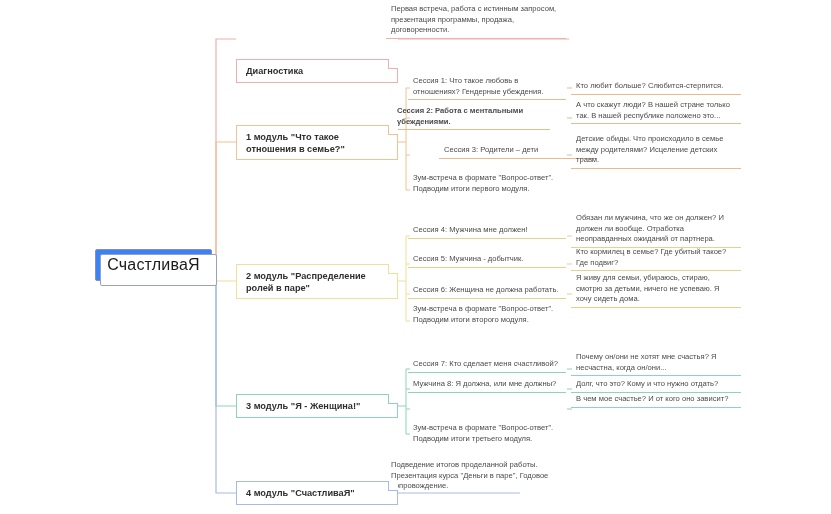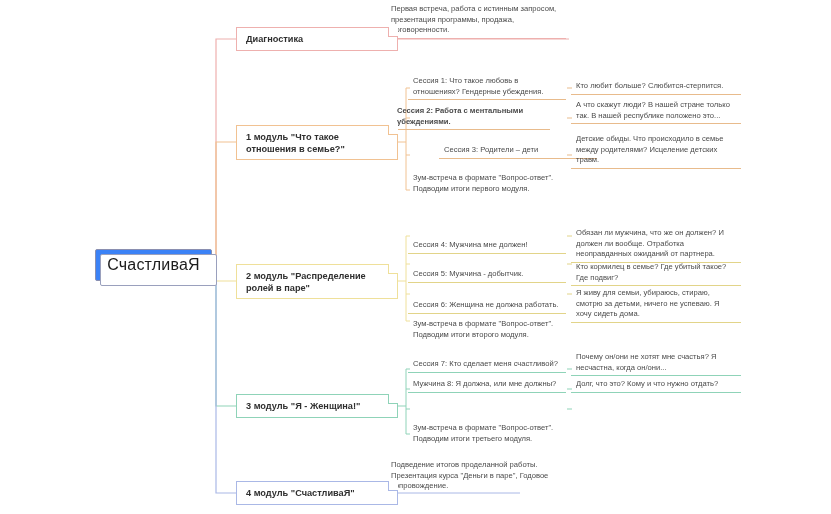--- a/index.html
+++ b/index.html
@@ -105,35 +105,35 @@
 
   
   .c-red    { border-color: #eeb0ae; color: #eeb0ae; }
   .c-orange { border-color: #f1c292; color: #f1c292; }
   .c-yellow { border-color: #efe09a; color: #efe09a; }
   .c-green  { border-color: #8fd3b8; color: #8fd3b8; }
   .c-blue   { border-color: #aab8e6; color: #aab8e6; }
 
   .topic.c-red, .topic.c-orange, .topic.c-yellow,
   .topic.c-green, .topic.c-blue { color: #2f2f2f; }
-  .topic.c-red    { border-color: #eeb0ae; }
+  .topic.c-red    { border-color: #eeb0ae; margin-top: 32px; }
   .topic.c-orange { border-color: #f1c292; }
   .topic.c-yellow { border-color: #efe09a; }
   .topic.c-green  { border-color: #8fd3b8; }
   .topic.c-blue   { border-color: #aab8e6; }
 
   .topic.c-red .fold    { border-color: #eeb0ae; }
   .topic.c-orange .fold { border-color: #f1c292; }
   .topic.c-yellow .fold { border-color: #efe09a; }
   .topic.c-green .fold  { border-color: #8fd3b8; }
   .topic.c-blue .fold   { border-color: #aab8e6; }
 
   .note.c-red    { border-bottom-color: #eeb0ae; color: #4a4a4a; }
   .note.c-orange { border-bottom-color: #e8bb8c; color: #4a4a4a; }
-  .note.c-yellow { border-bottom-color: #e2d489; color: #4a4a4a; margin-top: 15px; }
+  .note.c-yellow { border-bottom-color: #e2d489; color: #4a4a4a; }
   .note.c-green  { border-bottom-color: #8fd3b8; color: #4a4a4a; }
   .note.c-blue   { border-bottom-color: #aab8e6; color: #4a4a4a; }
 </style>
 </head>
 <body>
 
 <div id="canvas">
 
   <svg class="links" viewBox="0 0 831 514">
 
@@ -269,20 +269,23 @@
     <span>Почему он/они не хотят мне счастья? Я несчастна, когда он/они...</span>
   </div>
 
   <div class="note ul c-green" style="left:408px; top:379px; width:158px;">
     <span>Мужчина 8: Я должна, или мне должны?</span>
   </div>
   <div class="note ul c-green" style="left:571px; top:379px; width:170px;">
     <span>Долг, что это? Кому и что нужно отдать?</span>
   </div>
 
+  <div class="note ul c-green" style="left:571px; top:394px; width:170px;">
+    <span>В чем мое счастье? И от кого оно зависит?</span>
+  </div>
 
   <div class="note plain c-green" style="left:408px; top:423px; width:170px;">
     <span>Зум-встреча в формате "Вопрос-ответ". Подводим итоги третьего модуля.</span>
   </div>
 
   <div class="topic c-blue" style="left:236px; top:481px; width:162px; height:24px;">
     <span class="fold"></span>
     <span>4 модуль "СчастливаЯ"</span>
   </div>
   <div class="note plain c-blue" style="left:386px; top:460px; width:185px;">

